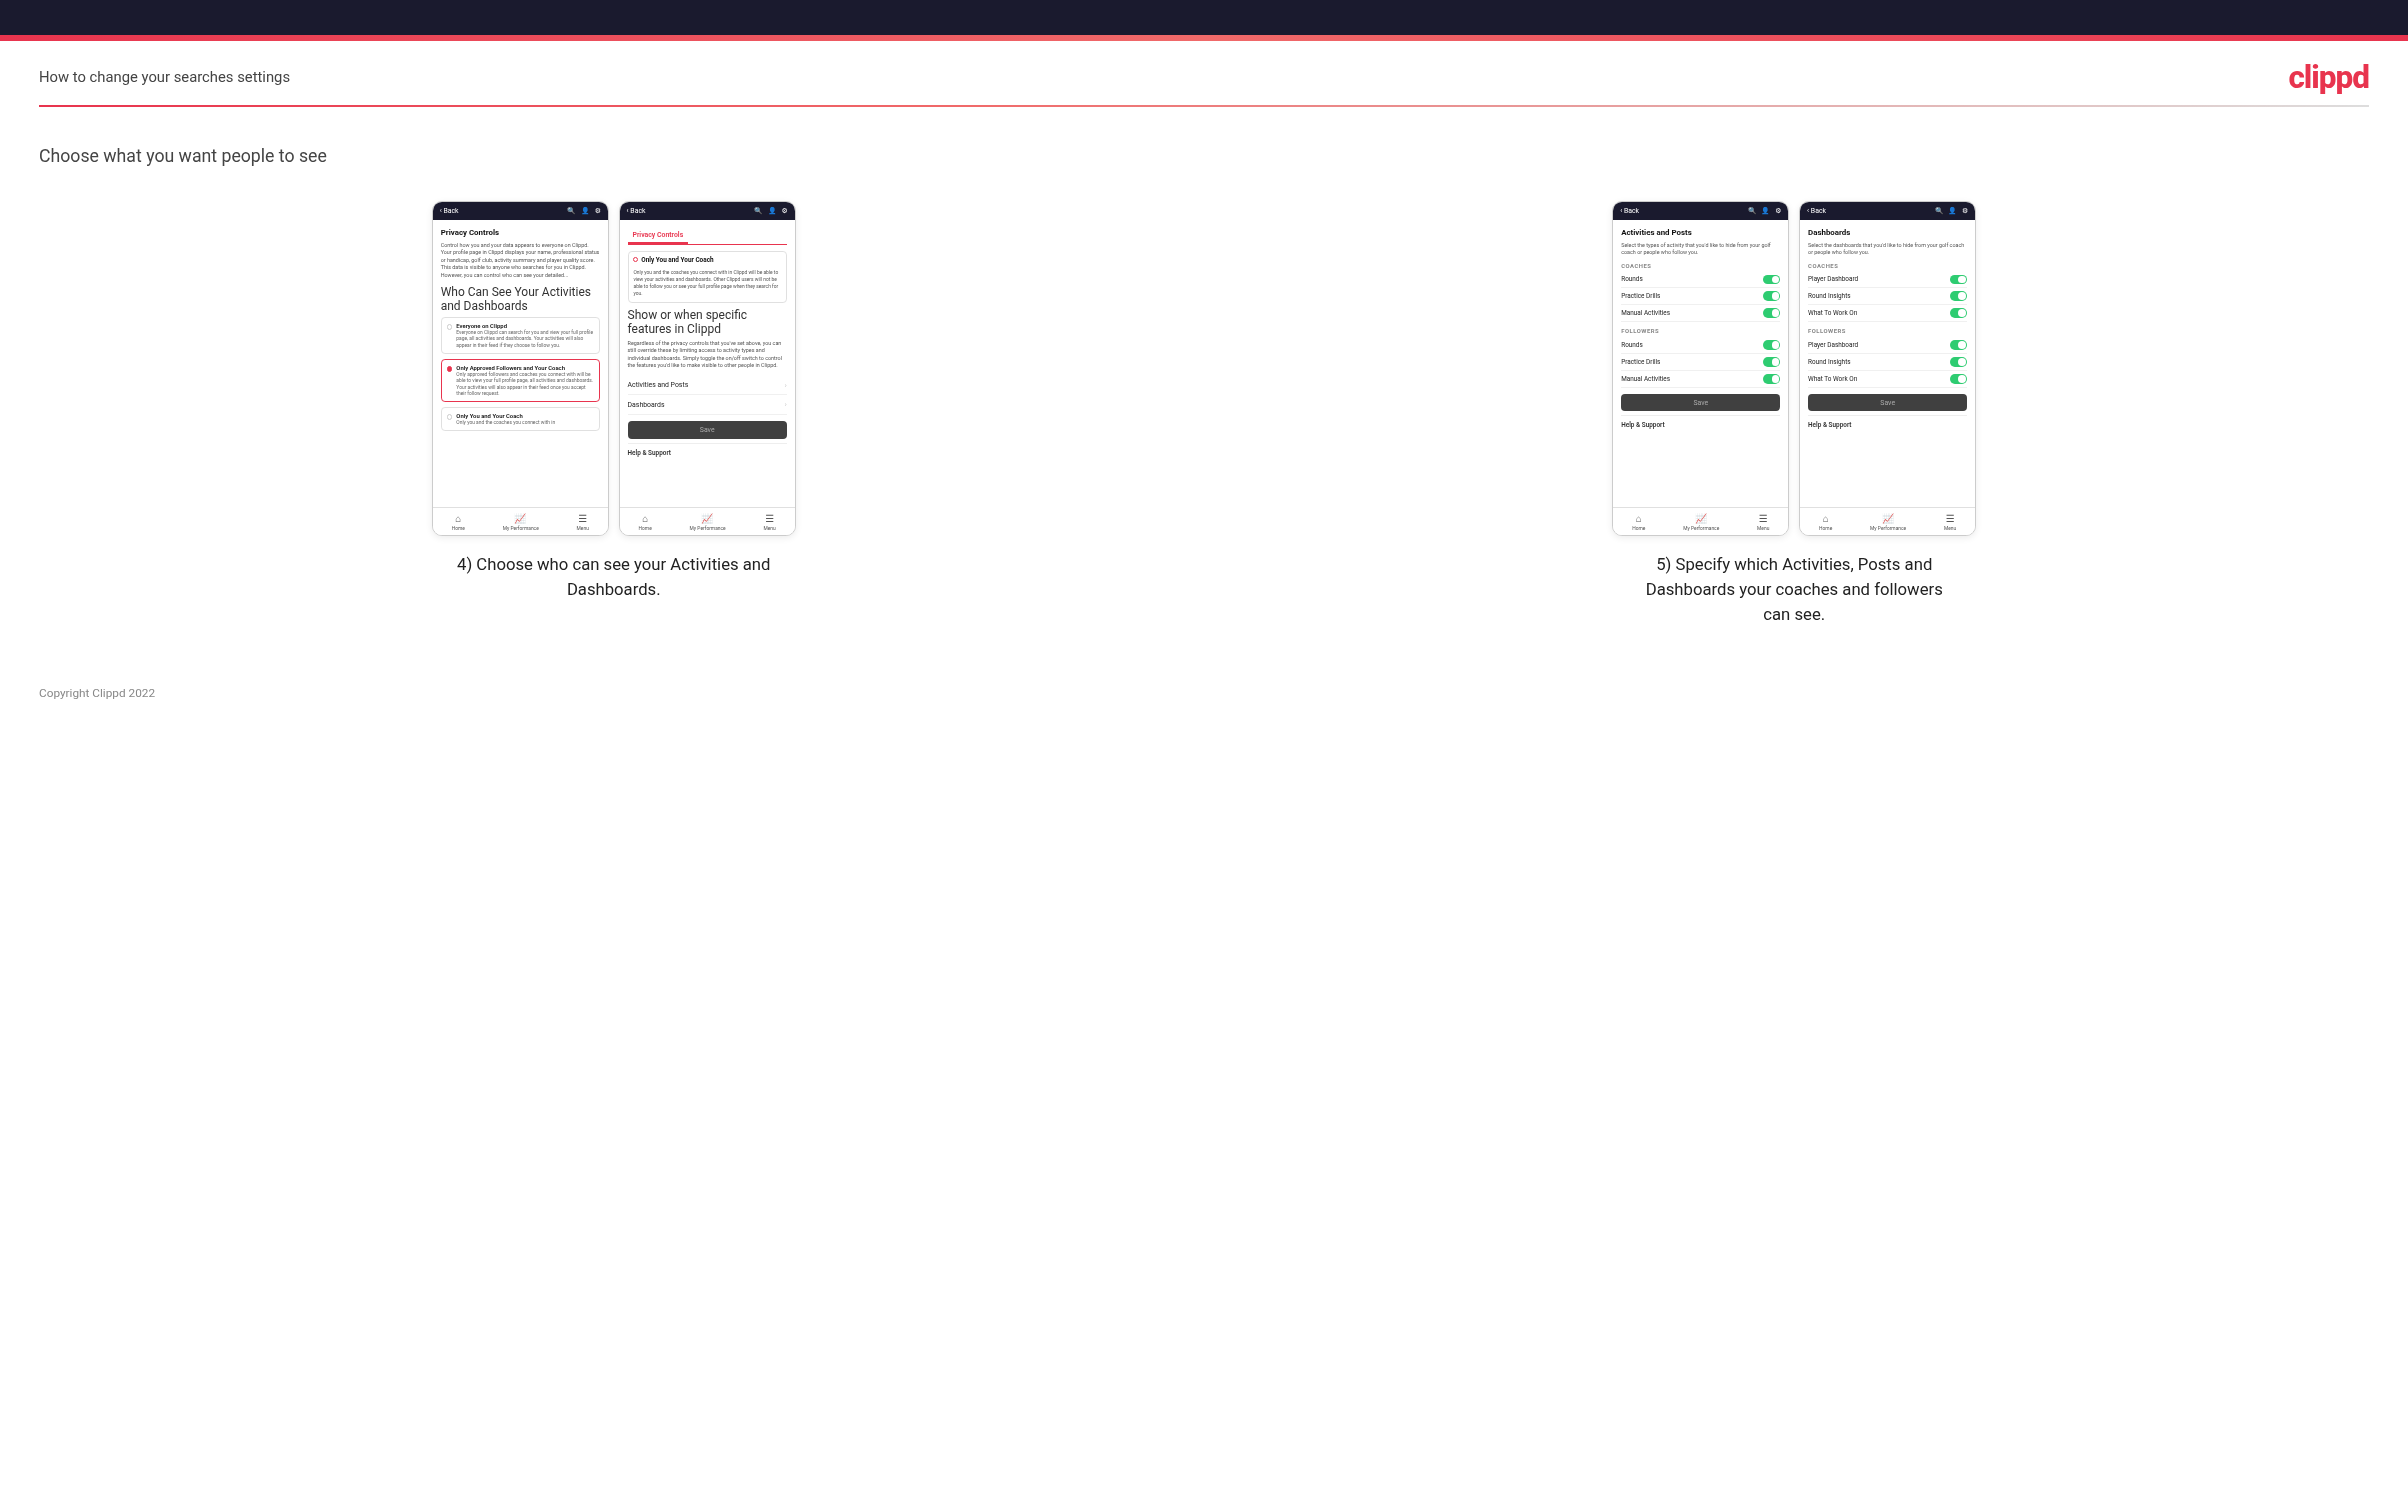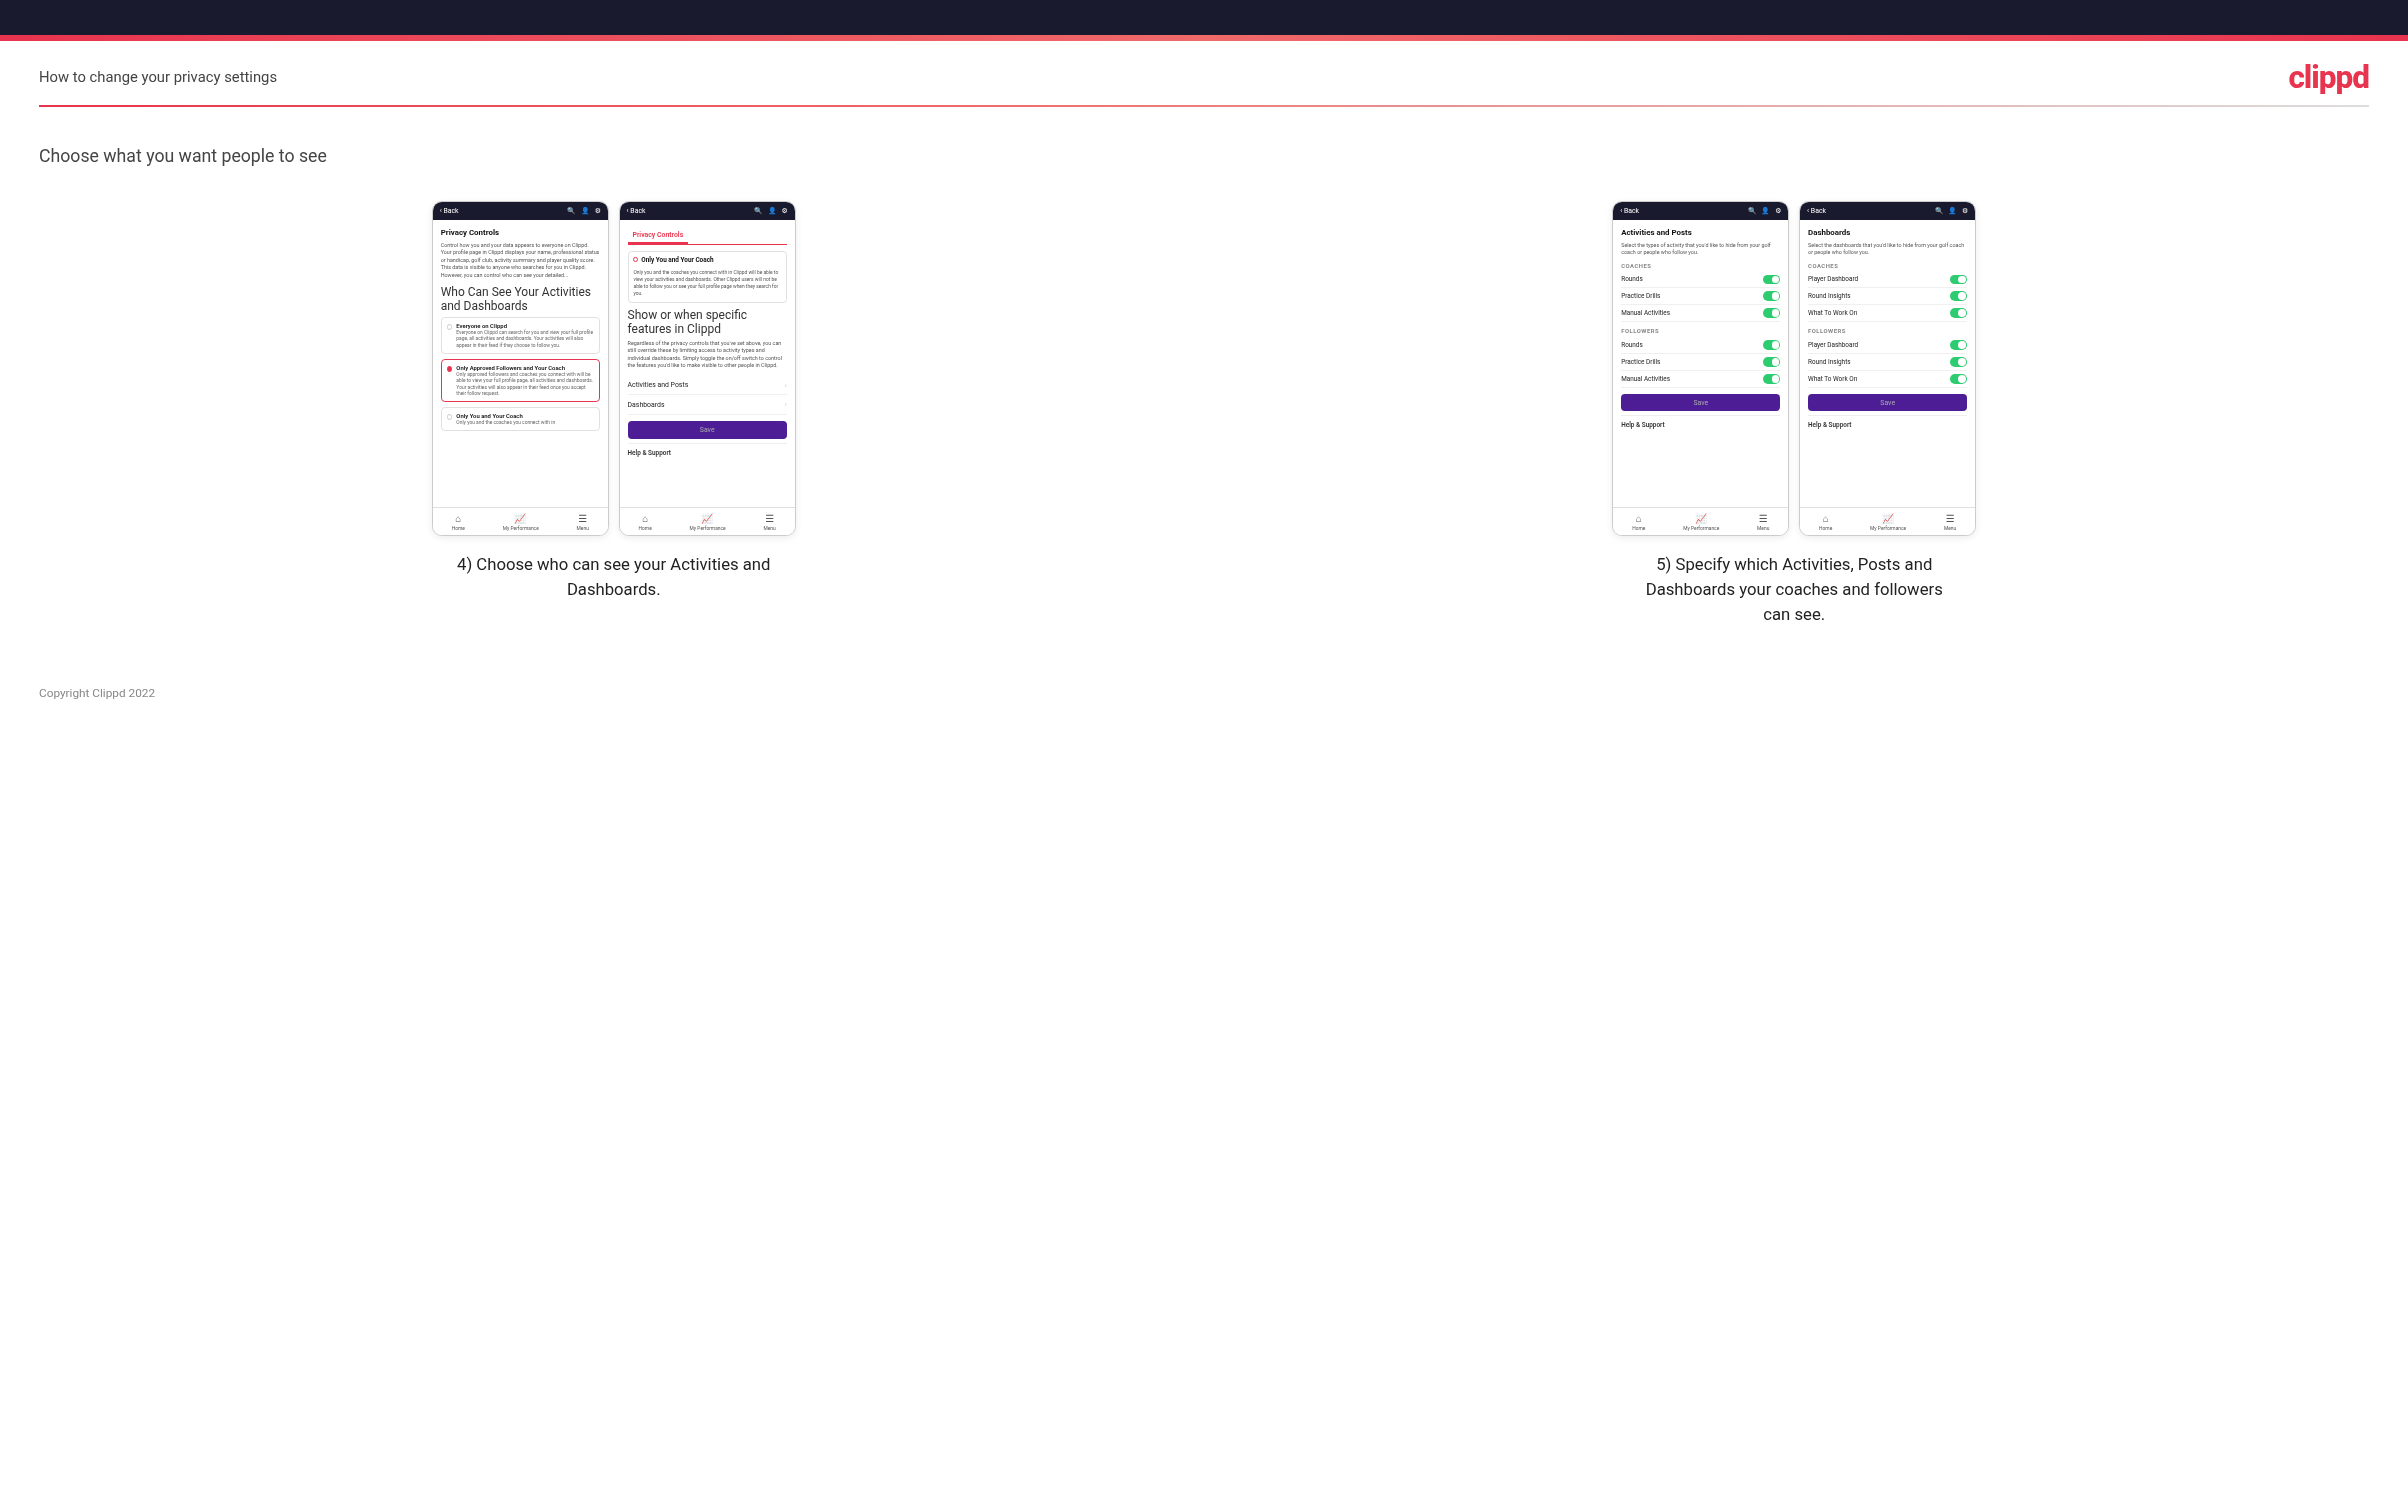--- a/index.html
+++ b/index.html
@@ -248,21 +248,21 @@
       font-size: 9.9px;
       color: #555;
     }
     .phone-bottom-label {
       font-size: 4.9px;
       color: #555;
     }
 
     
     .phone-save-btn {
-      background: #4c1d95;
+      background: #404040;
       color: #aaa;
       font-size: 6.9px;
       text-align: center;
       padding: 4.9px;
       border-radius: 3.9px;
       margin: 5.9px 0 3.9px 0;
     }
 
     
     .phone-help {
@@ -341,21 +341,21 @@
       max-width: 315px;
     }
   </style>
 </head>
 <body>
 
 <div class="top-bar"></div>
 <div class="top-bar-gradient"></div>
 
 <div class="header">
-  <span class="header-title">How to change your privacy settings</span>
+  <span class="header-title">How to change your searches settings</span>
   <span class="logo">clippd</span>
 </div>
 <div class="divider"></div>
 
 <div class="main">
   <p class="page-subheading">Choose what you want people to see</p>
 
   <div class="screenshots-row">
 
     <div class="phone-group">

